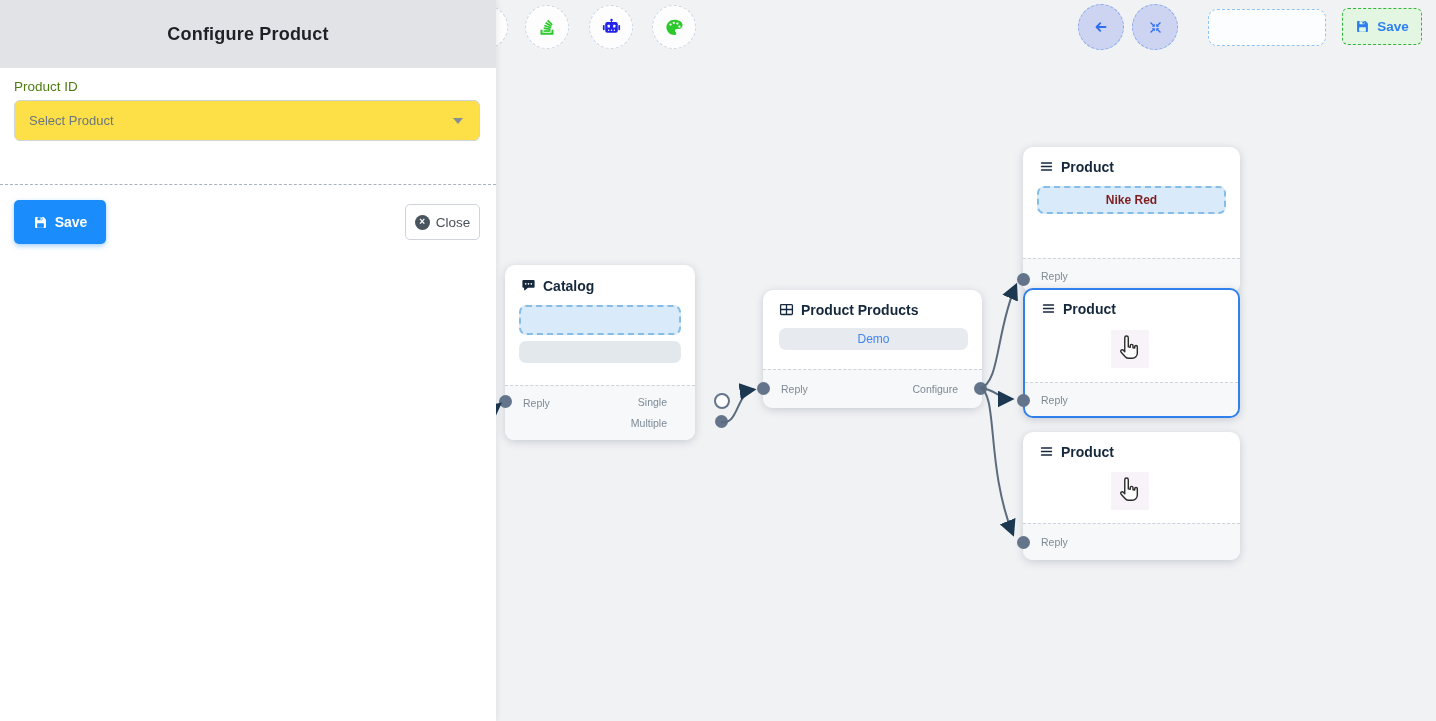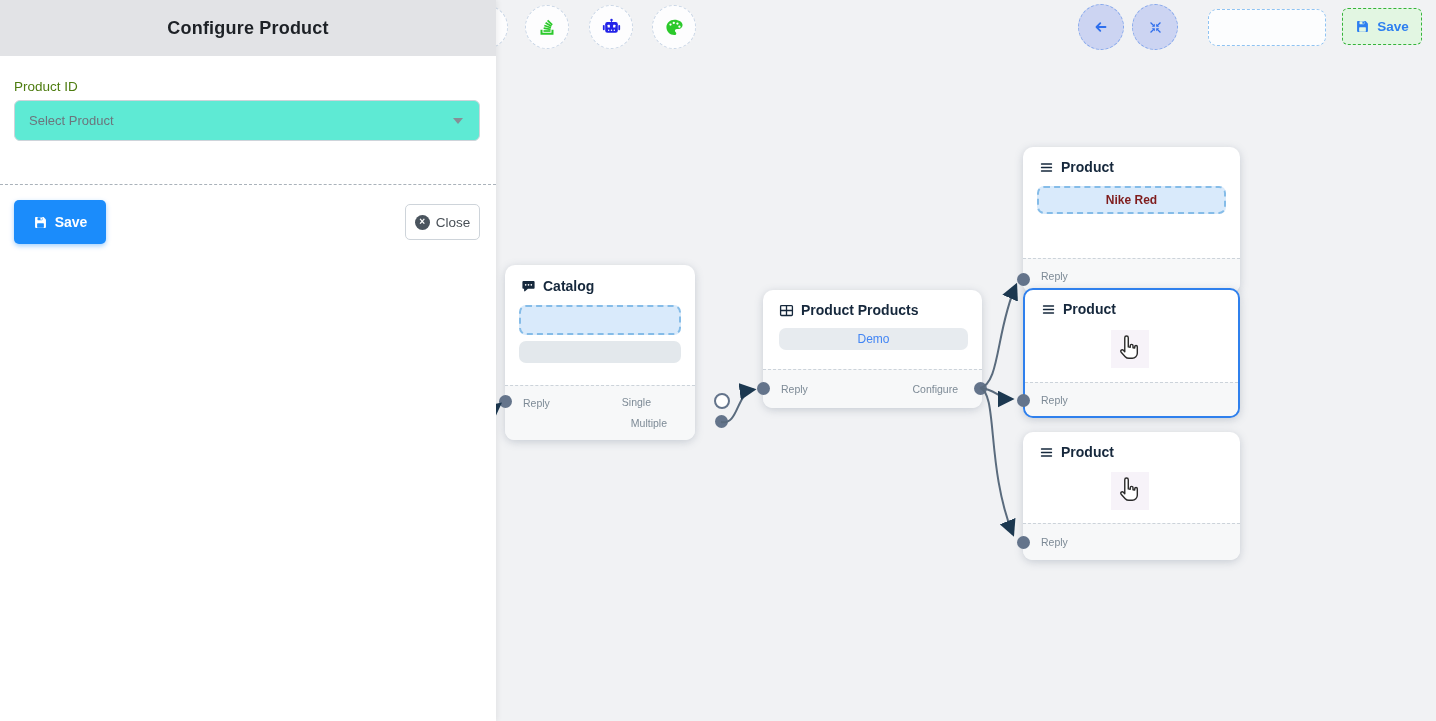--- a/index.html
+++ b/index.html
@@ -1,24 +1,24 @@
 <!DOCTYPE html>
 <html><head>
 <meta charset="utf-8">
 <style>
   * { box-sizing: border-box; margin: 0; padding: 0; }
   html,body { width:1436px; height:721px; overflow:hidden; }
   body { font-family:"Liberation Sans", sans-serif; background:#f1f2f4; position:relative; }
 
   
   .panel { position:absolute; left:0; top:0; width:496px; height:721px; background:#fff; z-index:20; box-shadow:2px 0 5px rgba(0,0,0,.06); }
-  .panel-header { height:56px; background:#e2e3e6; display:flex; align-items:center; justify-content:center; }
+  .panel-header { height:68px; background:#e2e3e6; display:flex; align-items:center; justify-content:center; }
   .panel-title { font-size:18px; font-weight:700; color:#1d2126; letter-spacing:.2px; }
   .field-label { position:absolute; left:14px; top:79px; font-size:13.5px; color:#4d7c0f; }
-  .select-box { position:absolute; left:14px; top:100px; width:466px; height:41px; border:1px solid #ced4da; border-radius:6px; background:#5eead4; display:flex; align-items:center; justify-content:space-between; padding:0 16px 0 14px; cursor:pointer; }
+  .select-box { position:absolute; left:14px; top:100px; width:466px; height:41px; border:1px solid #ced4da; border-radius:6px; background:#fde047; display:flex; align-items:center; justify-content:space-between; padding:0 16px 0 14px; cursor:pointer; }
   .select-placeholder { font-size:13px; color:#6c757d; }
   .caret-down { width:0; height:0; border-left:5px solid transparent; border-right:5px solid transparent; border-top:6px solid #868e96; }
   .panel-divider { position:absolute; left:0; top:184px; width:496px; border-top:1.5px dashed #aab2ba; }
   .btn-save { position:absolute; left:14px; top:200px; width:92px; height:44px; background:#1b8cfb; border:none; border-radius:5px; color:#fff; font-weight:700; font-size:14px; display:flex; align-items:center; justify-content:center; gap:7px; cursor:pointer; box-shadow:0 2px 5px rgba(27,140,251,.4); }
   .btn-save .cut { fill:#1b8cfb; }
   .btn-close { position:absolute; right:16px; top:204px; width:75px; height:36px; background:#fff; border:1px solid #ced4da; border-radius:5px; color:#495057; font-size:13.5px; display:flex; align-items:center; justify-content:center; gap:6px; cursor:pointer; }
   .x-circle { width:15px; height:15px; border-radius:50%; background:#4a545e; color:#fff; font-size:10px; font-weight:700; display:flex; align-items:center; justify-content:center; line-height:1; }
 
   
   .canvas { position:absolute; left:496px; top:0; width:940px; height:721px; background:#f1f2f4; overflow:hidden; }
@@ -26,21 +26,21 @@
   
   .tool-circle { position:absolute; top:5px; width:44px; height:44px; border-radius:50%; background:#fdfdfe; border:1.6px dashed #c9d6e6; display:flex; align-items:center; justify-content:center; cursor:pointer; z-index:8; }
   .circle-btn { position:absolute; top:4px; width:46px; height:46px; border-radius:50%; background:#ccd4f2; border:1.6px dashed #84a7ec; display:flex; align-items:center; justify-content:center; cursor:pointer; z-index:8; }
   .drop-rect { position:absolute; left:712px; top:9px; width:118px; height:37px; border:1.6px dashed #8fc3f2; border-radius:9px; background:#fcfdfe; cursor:pointer; z-index:8; }
   .tr-save { position:absolute; left:846px; top:8px; width:80px; height:37px; background:#e2f6e2; border:1.6px dashed #35b43a; border-radius:6px; color:#2d7ff0; font-size:13.5px; font-weight:700; display:flex; align-items:center; justify-content:center; gap:7px; cursor:pointer; z-index:8; }
   .tr-save .cut { fill:#e2f6e2; }
 
   
   .node { position:absolute; background:#fff; border-radius:10px; box-shadow:0 2px 8px rgba(90,105,125,.28); z-index:2; cursor:grab; }
   .node.selected { border:2px solid #2f80ed; }
-  .node-header { display:flex; align-items:center; gap:7px; padding:13px 16px 0 16px; color:#16283c; font-weight:700; font-size:14px; }
+  .node-header { display:flex; gap:7px; padding:13px 16px 0 16px; color:#16283c; font-weight:700; font-size:14px; }
   .chip { margin:11px 14px 0 14px; border-radius:7px; display:flex; align-items:center; justify-content:center; font-size:12px; }
   .chip.dashed-blue { background:#d9eafb; border:2px dashed #85bce8; height:28px; color:#7f1d1d; font-weight:700; cursor:pointer; }
   .chip.gray { background:#e3e8ec; height:22px; margin-top:6px; color:#4a90d9; cursor:pointer; }
   .chip.demo { background:#e7ebef; height:22px; margin-top:10px; margin-left:16px; color:#4285f4; cursor:pointer; }
   .node-footer { position:absolute; left:0; right:0; bottom:0; background:#f7f8f9; border-top:1.2px dashed #ccd3da; border-radius:0 0 9px 9px; }
   .h-label { position:absolute; font-size:10.5px; color:#7d8a96; white-space:nowrap; }
   .handle { position:absolute; width:13px; height:13px; border-radius:50%; background:#64748b; z-index:4; cursor:crosshair; }
   .handle.hollow { width:16px; height:16px; background:#fff; border:2.5px solid #64748b; }
   .cursor-box { position:absolute; width:38px; height:38px; background:#f7f3f9; display:flex; align-items:center; justify-content:center; }
 
@@ -169,21 +169,21 @@
             <circle cx="8" cy="6.2" r=".9"></circle>
             <circle cx="11" cy="6.2" r=".9"></circle>
           </g>
       </svg>
       <span>Catalog</span>
     </div>
     <div class="chip dashed-blue" style="height:30px;"></div>
     <div class="chip gray"></div>
     <div class="node-footer" style="height:55px;">
       <span class="h-label" style="left:18px; top:11px;">Reply</span>
-      <span class="h-label" style="right:44px; top:10px;margin-left:44px;">Single</span>
+      <span class="h-label" style="right:28px; top:10px;margin-left:44px;">Single</span>
       <span class="h-label" style="right:28px; top:31px;">Multiple</span>
     </div>
     <span class="handle" style="left:-6.5px; top:130px;"></span>
     <span class="handle hollow" style="left:209px; top:128px;"></span>
     <span class="handle" style="left:209.5px; top:150px;"></span>
   </div>
 
   <div class="node" style="left:267px; top:290px; width:219px; height:118px;">
     <div class="node-header" style="padding-top:12px;">
       <svg viewBox="0 0 16 16" width="15" height="15">

